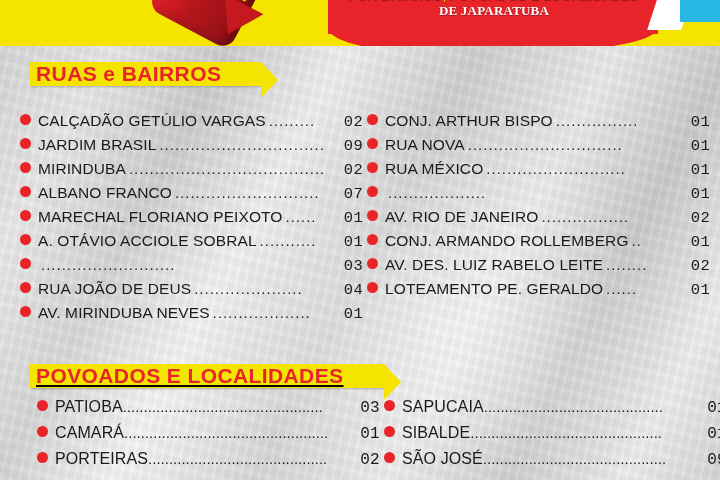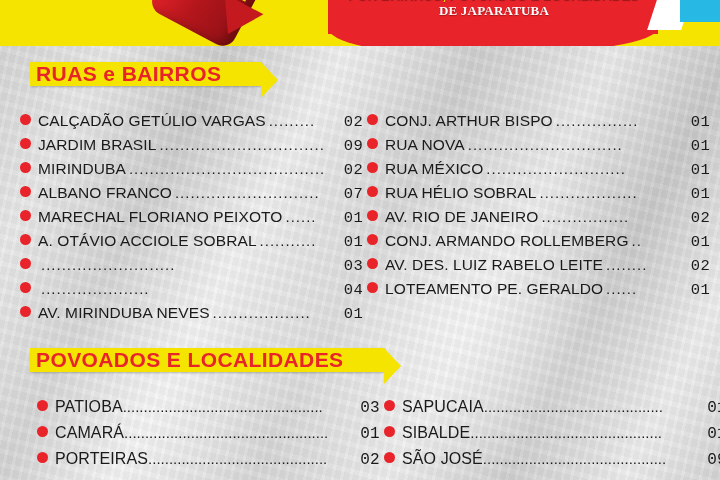--- a/index.html
+++ b/index.html
@@ -161,21 +161,21 @@
     border-left: 17px solid #f5e400;
   }
   .section-header span {
     color: #e8232a;
     font-size: 21px;
     font-weight: bold;
     letter-spacing: 0.4px;
     white-space: nowrap;
   }
   #header-ruas { top: 62px; }
-  #header-povoados { top: 348px; }
+  #header-povoados { top: 364px; text-decoration: underline; }
 
   
   .list-block {
     position: absolute;
     display: flex;
   }
   #list-ruas { left: 16px; top: 112px; width: 694px; }
   #list-povoados { left: 33px; top: 398px; width: 694px; }
 
   .column {
@@ -289,20 +289,21 @@
         <span class="dots">...........</span>
         <span class="entry-value">01</span>
       </div>
       <div class="entry">
         <span class="bullet"></span>
         <span class="dots">..........................</span>
         <span class="entry-value">03</span>
       </div>
       <div class="entry">
         <span class="bullet"></span>
+        <span class="entry-name">RUA JOÃO DE DEUS</span>
         <span class="dots">.....................</span>
         <span class="entry-value">04</span>
       </div>
       <div class="entry">
         <span class="bullet"></span>
         <span class="entry-name">AV. MIRINDUBA NEVES</span>
         <span class="dots">...................</span>
         <span class="entry-value">01</span>
       </div>
     </div>
@@ -321,21 +322,20 @@
         <span class="entry-value">01</span>
       </div>
       <div class="entry">
         <span class="bullet"></span>
         <span class="entry-name">RUA MÉXICO</span>
         <span class="dots">...........................</span>
         <span class="entry-value">01</span>
       </div>
       <div class="entry">
         <span class="bullet"></span>
-        <span class="entry-name">RUA HÉLIO SOBRAL</span>
         <span class="dots">...................</span>
         <span class="entry-value">01</span>
       </div>
       <div class="entry">
         <span class="bullet"></span>
         <span class="entry-name">AV. RIO DE JANEIRO</span>
         <span class="dots">.................</span>
         <span class="entry-value">02</span>
       </div>
       <div class="entry">

